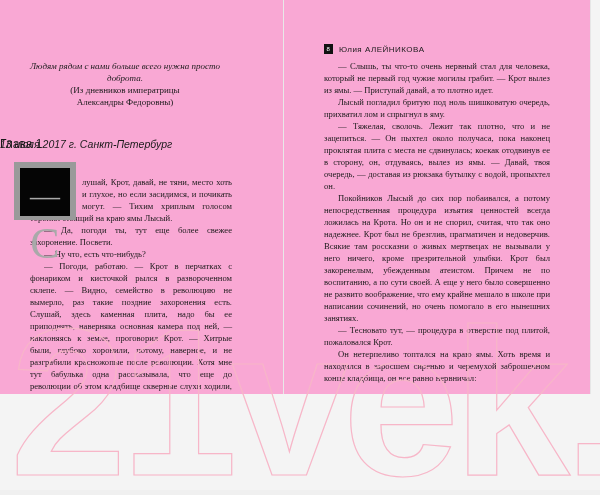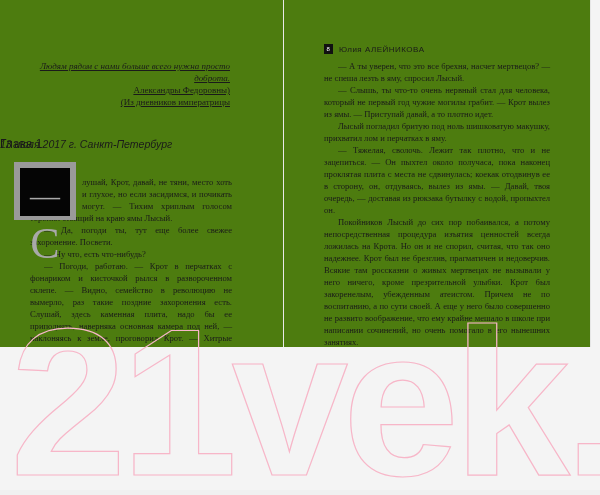--- a/index.html
+++ b/index.html
@@ -1,27 +1,27 @@
 <!DOCTYPE html>
 <html><head>
   <meta charset="utf-8">
   <style>
     html, body { margin:0; padding:0; }
     body {
       width:600px; height:495px; background:#f4f4f4; position:relative; overflow:hidden;
       font-family:"Liberation Serif", serif; color:#1a1a1a;
     }
     .page {
-      position:absolute; top:0; background:#4d7c0f; height:347px; overflow:hidden;
+      position:absolute; top:0; background:#f9a8d4; height:394px; overflow:hidden;
     }
     .page-left { left:0; width:283px; border-right:1px solid #e8e8e8; }
     .page-right { left:284px; width:306px; border-right:1px solid #e6e6e6; }
     .epigraph {
-      position:absolute; top:60px; left:20px; width:210px; text-align:right;
-      font-size:9px; line-height:12px;text-decoration:underline;
+      position:absolute; top:60px; left:20px; width:210px; text-align:center;
+      font-size:9px; line-height:12px;
     }
     .epigraph .quote { font-style:italic; }
     .chapter-title {
       position:absolute; top:118px; left:0; width:260px; text-align:left;
       font-family:"Liberation Sans", sans-serif; font-size:12px; font-stretch:condensed;margin-top:19px;
     }
     .chapter-date {
       position:absolute; top:138px; left:0; width:260px; 
       font-family:"Liberation Sans", sans-serif; font-size:10.5px; font-style:italic;
     }
@@ -62,22 +62,22 @@
     .bottom-strip {
       position:absolute; left:0; top:490px; width:600px; height:5px; background:#f0f0f0;
     }
   </style>
 </head>
 <body>
 
 <div class="page page-left">
   <div class="epigraph">
     <div class="quote">Людям рядом с нами больше всего нужна просто доброта.</div>
+    <div>(Из дневников императрицы</div>
     <div>Александры Федоровны)</div>
-    <div>(Из дневников императрицы</div>
   </div>
 
   <div class="chapter-title">Глава 1</div>
   <div class="chapter-date">13 июля 2017 г. Санкт-Петербург</div>
 
   <div class="body-left">
     <div class="dropcap">
       <div class="frame"></div>
       <div class="box"><span class="dash">—</span><span>С</span></div>
     </div>
@@ -87,23 +87,22 @@
     <p>— Погоди, работаю. — Крот в перчатках с фонариком и кисточкой рылся в развороченном склепе. — Видно, семейство в революцию не вымерло, раз такие поздние захоронения есть. Слушай, здесь каменная плита, надо бы ее приподнять, наверняка основная камера под ней, — наклоняясь к земле, проговорил Крот. — Хитрые были, глубоко хоронили, потому, наверное, и не разграбили красножопые после революции. Хотя мне тут бабулька одна рассказывала, что еще до революции об этом кладбище скверные слухи ходили, про живых мертвецов, что по ночам из могил вылазят и по кладбищу дозором ходят. Может, еще и поэтому не разграбили. Короче, молодцы Щербатовы, позаботились о нас, грешных.</p>
   </div>
 </div>
 
 <div class="page page-right">
   <div class="running-head">
     <span class="page-num">8</span>
     <span>Юлия АЛЕЙНИКОВА</span>
   </div>
   <div class="body-right">
-    <p>— А ты уверен, что это все брехня, насчет мертвецов? — не спеша лезть в яму, спросил Лысый.</p>
     <p>— Слышь, ты что-то очень нервный стал для человека, который не первый год чужие могилы грабит. — Крот вылез из ямы. — Приступай давай, а то плотно идет.</p>
-    <p>Лысый погладил бритую под ноль шишковатую макушку, прихватил лом и перчатках в яму.</p>
+    <p>Лысый погладил бритую под ноль шишковатую очередь, прихватил лом и спрыгнул в яму.</p>
     <p>— Тяжелая, сволочь. Лежит так плотно, что и не зацепиться. — Он пыхтел около получаса, пока наконец проклятая плита с места не сдвинулась; коекак отодвинув ее в сторону, он, отдуваясь, вылез из ямы. — Давай, твоя очередь, — доставая из рюкзака бутылку с водой, пропыхтел он.</p>
     <p>Покойников Лысый до сих пор побаивался, а потому непосредственная процедура изъятия ценностей всегда ложилась на Крота. Но он и не спорил, считая, что так оно надежнее. Крот был не брезглив, прагматичен и недоверчив. Всякие там россказни о живых мертвецах не вызывали у него ничего, кроме презрительной улыбки. Крот был закоренелым, убежденным атеистом. Причем не по воспитанию, а по сути своей. А еще у него было совершенно не развито воображение, что ему крайне мешало в школе при написании сочинений, но очень помогало в его нынешних занятиях.</p>
     <p>— Тесновато тут, — процедура в отверстие под плитой, пожаловался Крот.</p>
     <p>Он нетерпеливо топтался на краю ямы. Хоть время и находился в заросшем сиренью и черемухой заброшенном конце кладбища, он все равно нервничал:</p>
   </div>
 </div>
 
 <svg class="watermark" viewBox="0 0 600 190">
   <text x="10" y="175" font-family="Liberation Sans, sans-serif" font-size="210" font-weight="bold" fill="none" stroke="#f7b6c8" stroke-width="1.2" letter-spacing="-6">21vek.by</text>
 </svg>

